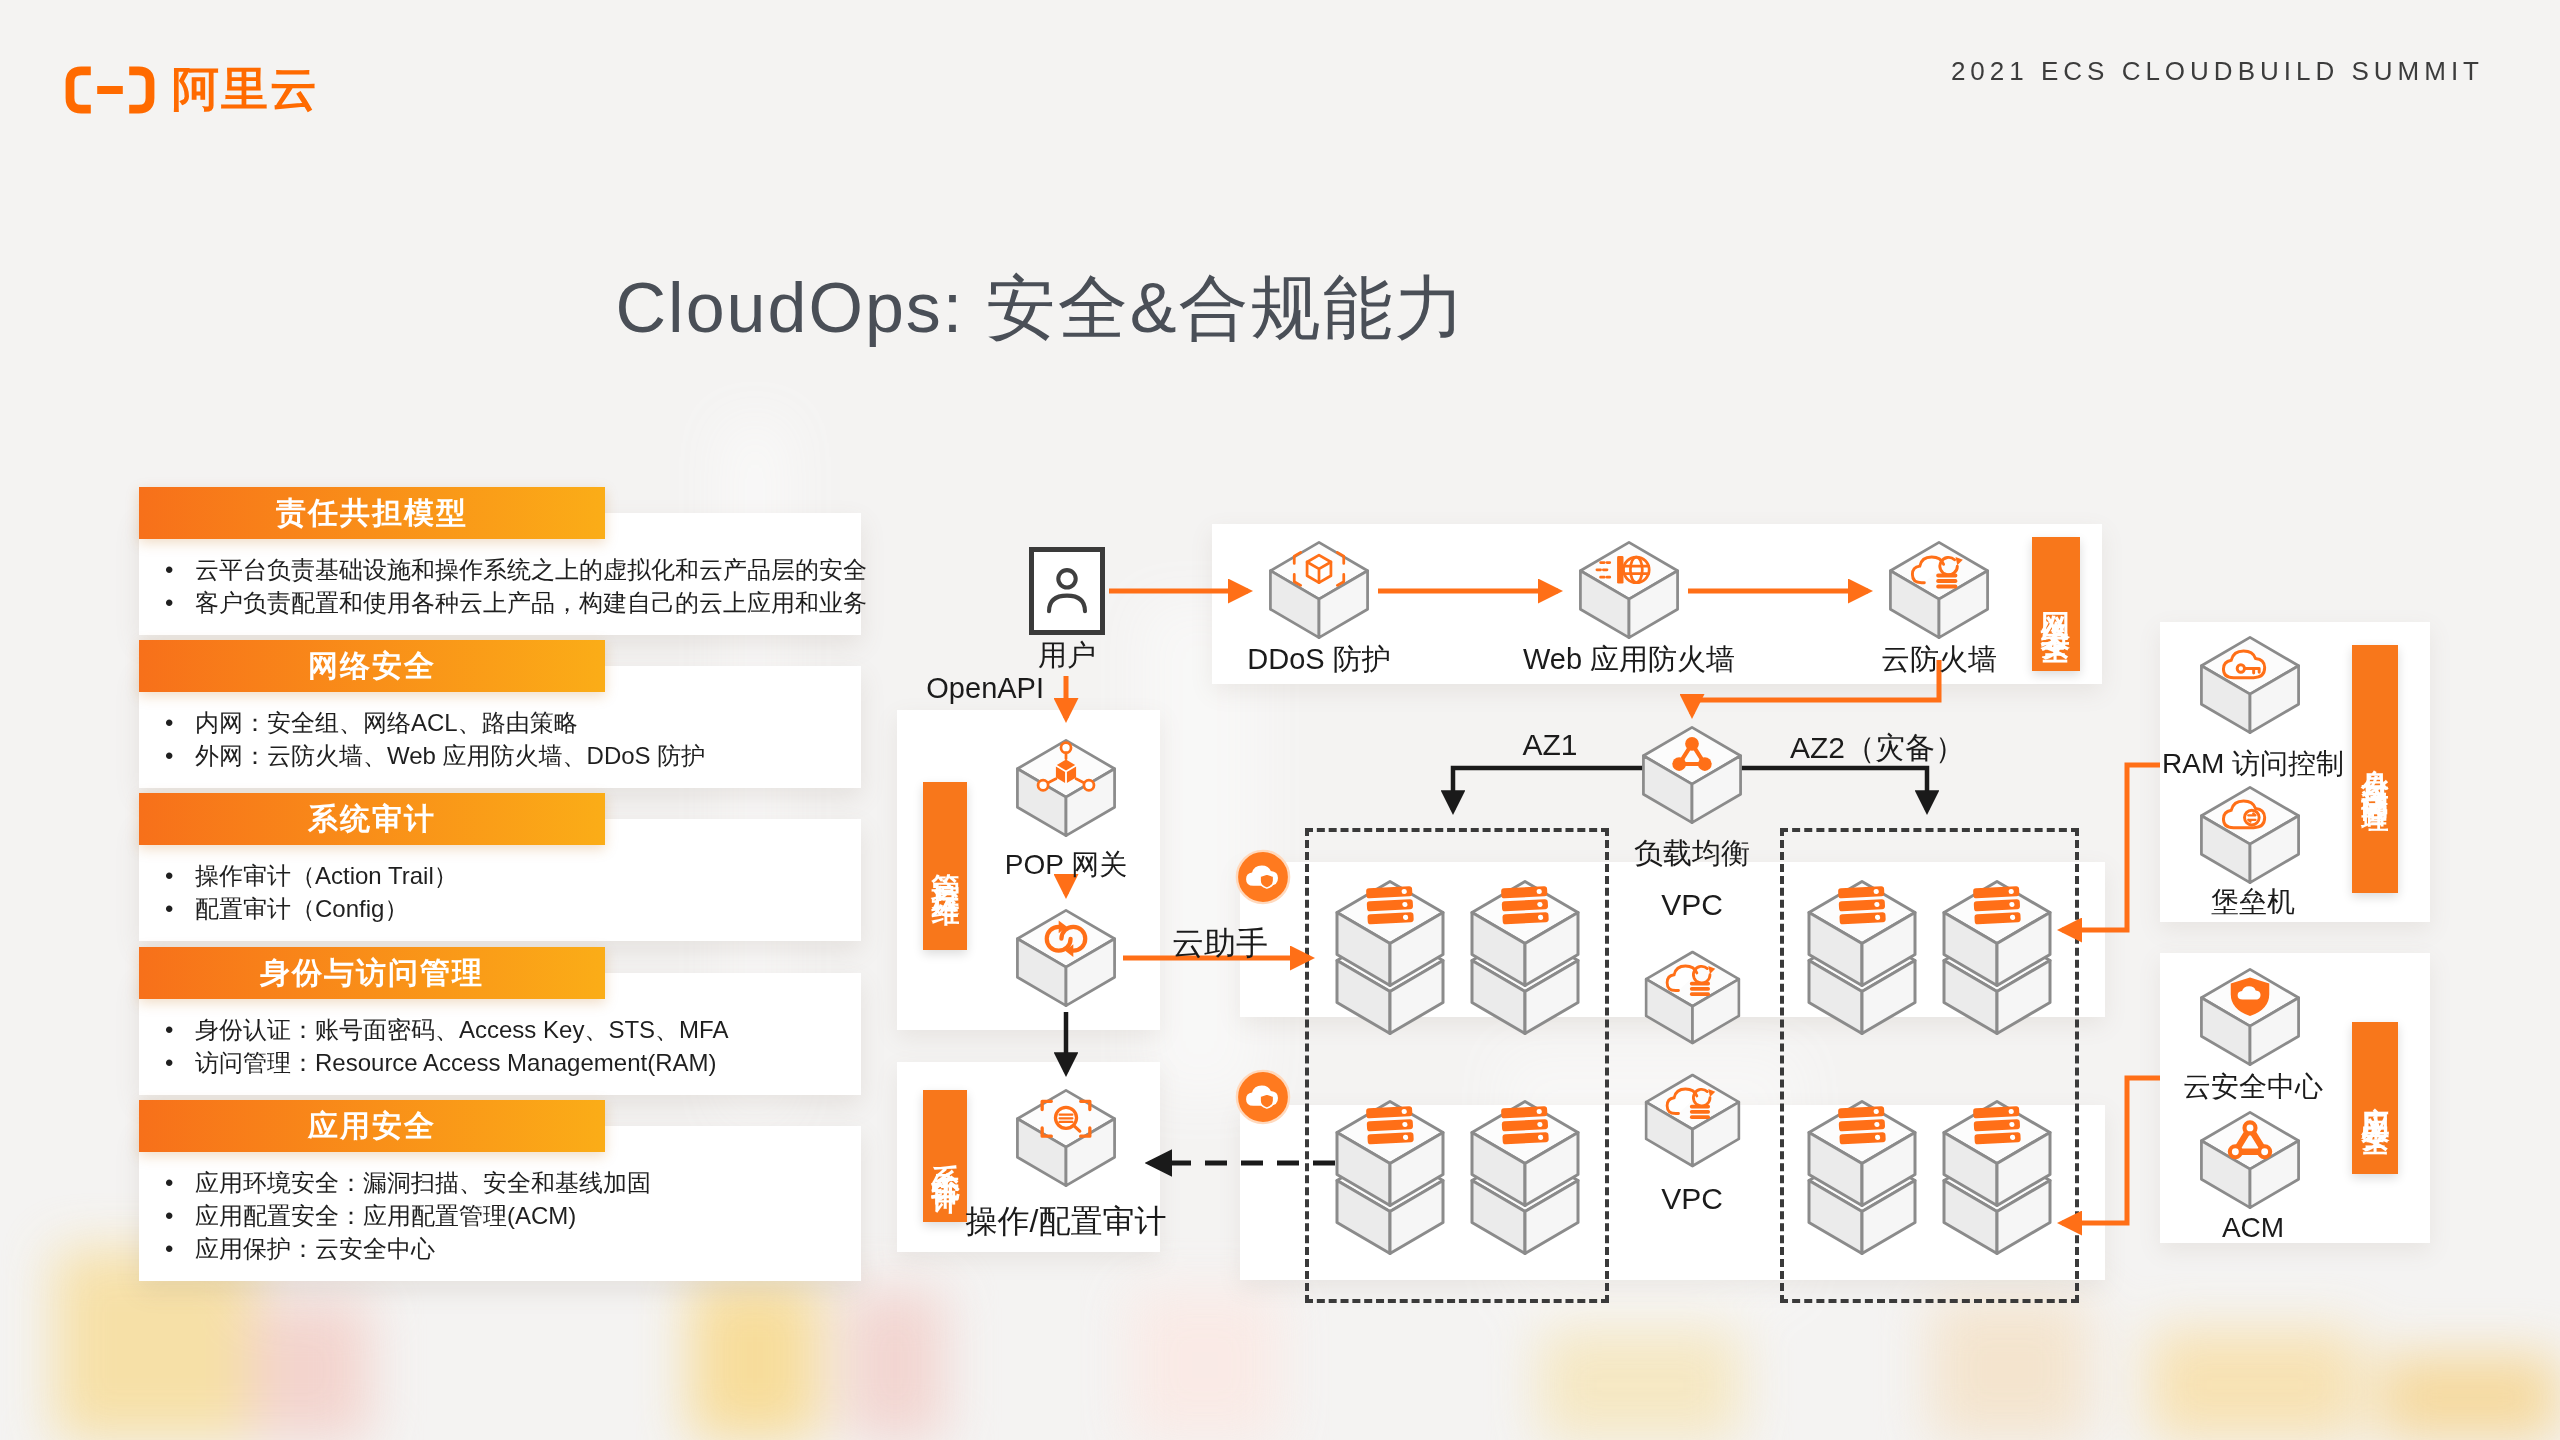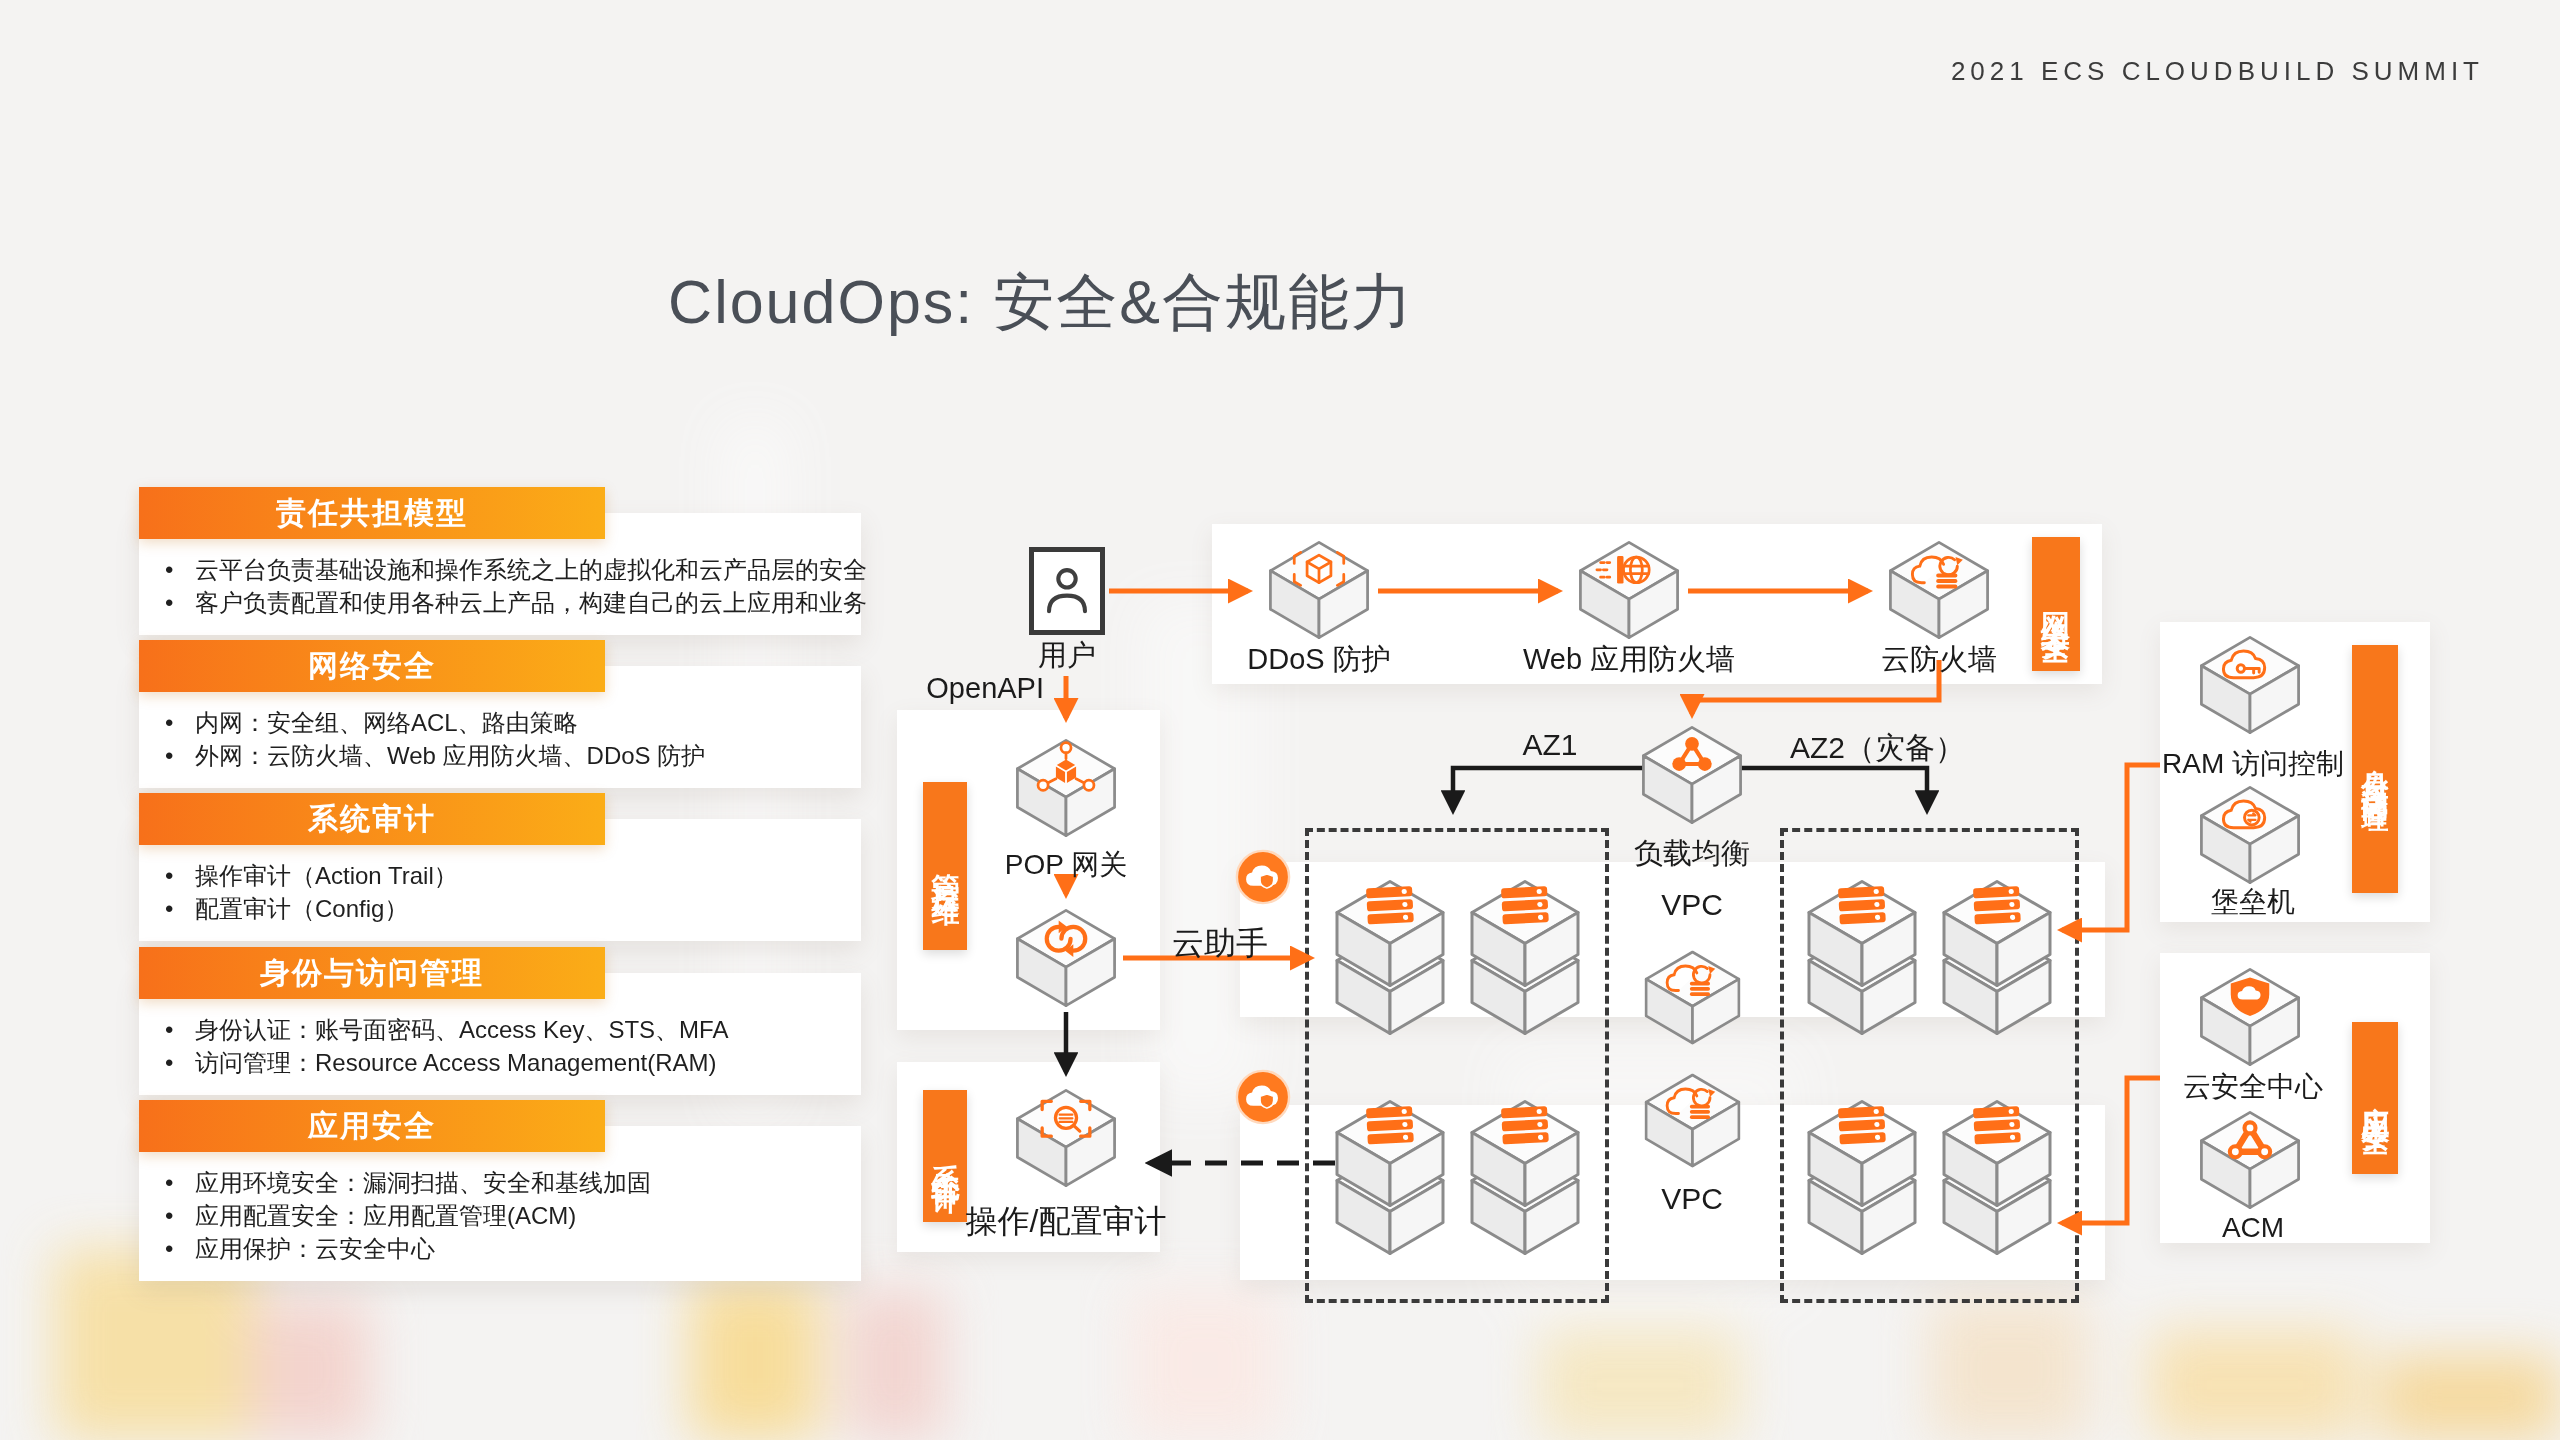--- a/index.html
+++ b/index.html
@@ -12,21 +12,21 @@
 
   
   .logo{position:absolute;left:62px;top:58px;display:flex;align-items:center;gap:14px;z-index:6;}
   .logo-text{font-size:47px;font-weight:800;color:#FF6A00;letter-spacing:2px;}
   .summit{position:absolute;right:76px;top:48px;text-align:right;z-index:6;}
   .summit-title{font-size:38px;font-weight:800;color:#141414;letter-spacing:1px;}
   .summit-sub{margin-top:8px;font-size:26px;color:#3c3c3c;letter-spacing:5px;font-weight:500;}
 
   
   .main-title{position:absolute;left:0;top:262px;width:2082px;text-align:center;
-    font-size:61px;color:#4A4F57;font-weight:400;letter-spacing:2px;z-index:6;}
+    font-size:70px;color:#4A4F57;font-weight:400;letter-spacing:2px;z-index:6;}
 
   
   .lpanel{position:absolute;left:139px;z-index:5;}
   .lpanel .hd{position:absolute;left:0;top:0;width:466px;height:52px;z-index:2;
     background:linear-gradient(90deg,#F7701A,#FBAD17);
     color:#fff;font-size:30px;font-weight:700;display:flex;align-items:center;justify-content:center;
     letter-spacing:2px;box-shadow:0 4px 12px rgba(200,120,30,.25);}
   .lpanel .bx{position:absolute;left:0;top:26px;width:722px;background:#fff;z-index:1;
     box-shadow:0 10px 24px rgba(120,100,80,.12);padding:40px 14px 16px 26px;box-sizing:border-box;}
   .lpanel ul{margin:0;padding:0;list-style:none;}
@@ -161,20 +161,28 @@
         <path d="M20 39 q-7.5 0 -7.5 -6.8 q0 -6 6.2 -6.8 q2 -7.4 10 -7.4 q7.3 0 9.4 5.8 q7.4 .7 7.4 7.2 q0 8 -9 8 z" fill="#fff"></path>
         <path d="M34 27 l7 2.3 v4.5 q0 5.5 -7 7.7 q-7 -2.2 -7 -7.7 v-4.5 z" fill="#FF7A1F" stroke="#fff" stroke-width="1.6"></path>
       </g>
       <g id="g-user" stroke="#3f3f3f" stroke-width="7" fill="none" stroke-linecap="round">
         <circle cx="60" cy="37" r="15"></circle>
         <path d="M29 93 q0 -27 31 -27 q31 0 31 27"></path>
       </g>
     </defs>
   </svg>
 
+  <div class="logo">
+    <svg width="96" height="58" viewBox="0 0 120 64">
+      <path d="M36 8 H24 q-14 0 -14 14 v20 q0 14 14 14 h12" stroke="#FF6A00" stroke-width="11" fill="none"></path>
+      <path d="M84 8 h12 q14 0 14 14 v20 q0 14 -14 14 H84" stroke="#FF6A00" stroke-width="11" fill="none"></path>
+      <rect x="44" y="27" width="32" height="10" fill="#FF6A00"></rect>
+    </svg>
+    <span class="logo-text">阿里云</span>
+  </div>
   <div class="summit">
     <div class="summit-sub">2021 ECS CLOUDBUILD SUMMIT</div>
   </div>
 
   <div class="main-title">CloudOps: 安全&amp;合规能力</div>
 
   <div class="lpanel" style="top:487px;">
     <div class="bx">
       <ul>
         <li>

